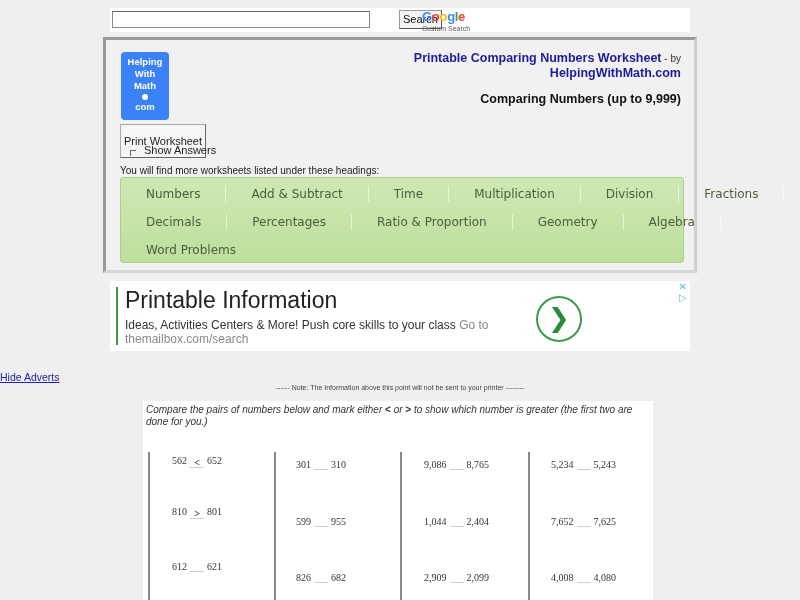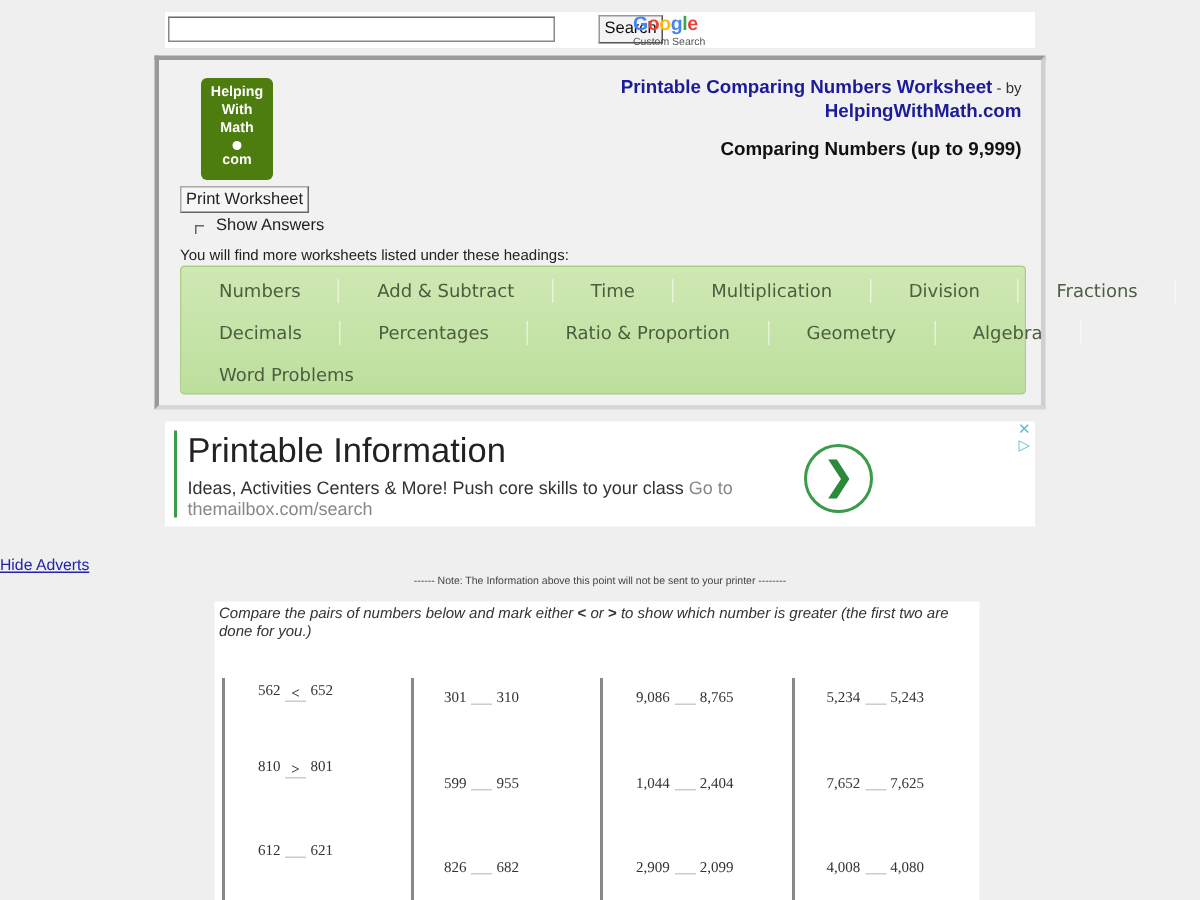--- a/index.html
+++ b/index.html
@@ -9,23 +9,23 @@
   
   .searchbar { position: absolute; left: 110px; top: 8px; width: 580px; height: 24px; background: #fff; }
   .search-input { position: absolute; left: 2px; top: 3px; width: 258px; height: 17px; border: 1px solid #888; border-top-color: #666; background: #fff; }
   .search-btn { position: absolute; left: 266px; top: 2px; height: 19px; padding: 0 3px; background: #f4f4f4; border: 1px solid #999; border-right-color: #555; border-bottom-color: #555; font-size: 11px; line-height: 17px; color: #111; margin-left: 23px; }
   .google { position: absolute; left: 312px; top: 0px; line-height: 1; }
   .google .g-word { font-size: 13px; font-weight: bold; letter-spacing: -0.3px; }
   .google .g-sub { display: block; font-size: 7px; color: #555; margin-top: 1px; }
 
   
   .panel { position: absolute; left: 103px; top: 37px; width: 594px; height: 236px; background: #f1f1f1; border: 3px solid #9a9a9a; border-right-color: #d0d0d0; border-bottom-color: #d6d6d6; }
-  .logo { position: absolute; left: 28px; top: 12px; width: 48px; height: 68px; background: #4d7c0f; border-radius: 4px; color: #fff; font-weight: bold; font-size: 9.5px; text-align: center; line-height: 12px; padding-top: 4px; }
+  .logo { position: absolute; left: 15px; top: 12px; width: 48px; height: 68px; background: #3b82f6; border-radius: 4px; color: #fff; font-weight: bold; font-size: 9.5px; text-align: center; line-height: 12px; padding-top: 4px; }
   .logo .dot { display: block; width: 6px; height: 6px; background: #fff; border-radius: 50%; margin: 2px auto 1px; }
-  .print-btn { position: absolute; left: 14px; top: 84px; height: 18px; padding: 0 3px; background: #f6f6f6; border: 1px solid #aaa; border-right-color: #666; border-bottom-color: #666; font-size: 11px; line-height: 16px; color: #222; }
+  .print-btn { position: absolute; left: 14px; top: 84px; height: 34px; padding: 0 3px; background: #f6f6f6; border: 1px solid #aaa; border-right-color: #666; border-bottom-color: #666; font-size: 11px; line-height: 16px; color: #222; }
   .show-answers { position: absolute; left: 24px; top: 104px; font-size: 11px; color: #222; display: flex; align-items: flex-end; }
   .checkbox { width: 6px; height: 6px; border-left: 1px solid #666; border-top: 1px solid #666; margin-right: 8px; }
   .title-link { position: absolute; right: 13px; top: 11px; text-align: right; font-size: 12.5px; font-weight: bold; color: #1c1c99; line-height: 15px; }
   .title-link .by { font-size: 10px; font-weight: normal; color: #333; }
   .subtitle { position: absolute; right: 13px; top: 52px; font-size: 12.5px; font-weight: bold; color: #111; }
   .headings-note { position: absolute; left: 14px; top: 125px; font-size: 10px; color: #222; }
   .topics { position: absolute; left: 14px; top: 137px; width: 564px; height: 86px; background: linear-gradient(#cfe8b4, #bddf9d); border: 1px solid #a9cf8a; border-radius: 3px; padding: 2px 0 0 0; }
   .topic-row { display: flex; height: 28px; align-items: center; }
   .topic { font-family: "DejaVu Sans", sans-serif; font-size: 12px; color: #4c5d3f; padding: 0 25px; border-right: 1px solid rgba(255,255,255,0.55); line-height: 16px; white-space: nowrap; }
   .topic:last-child { }

